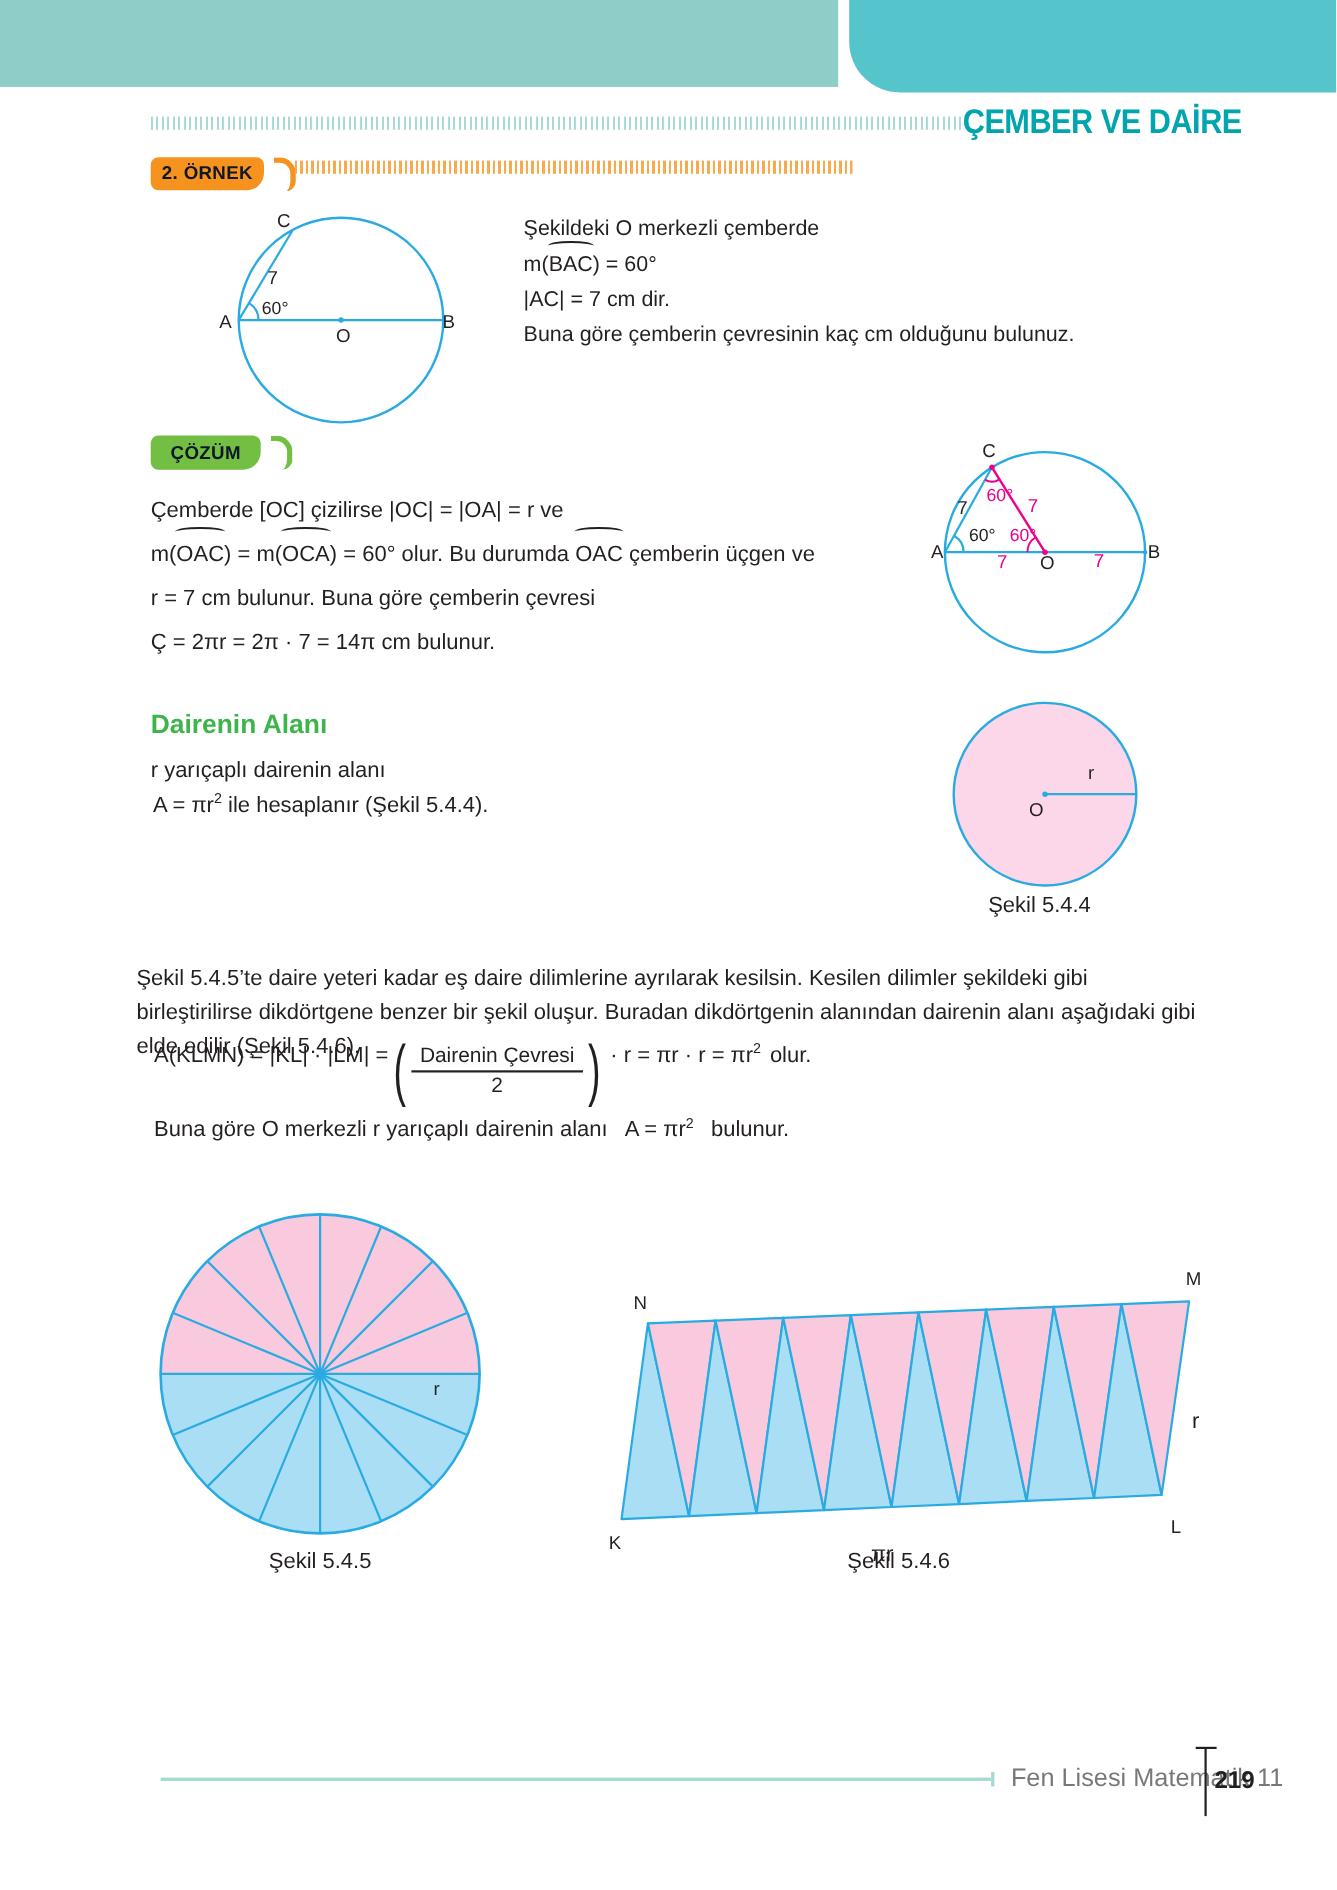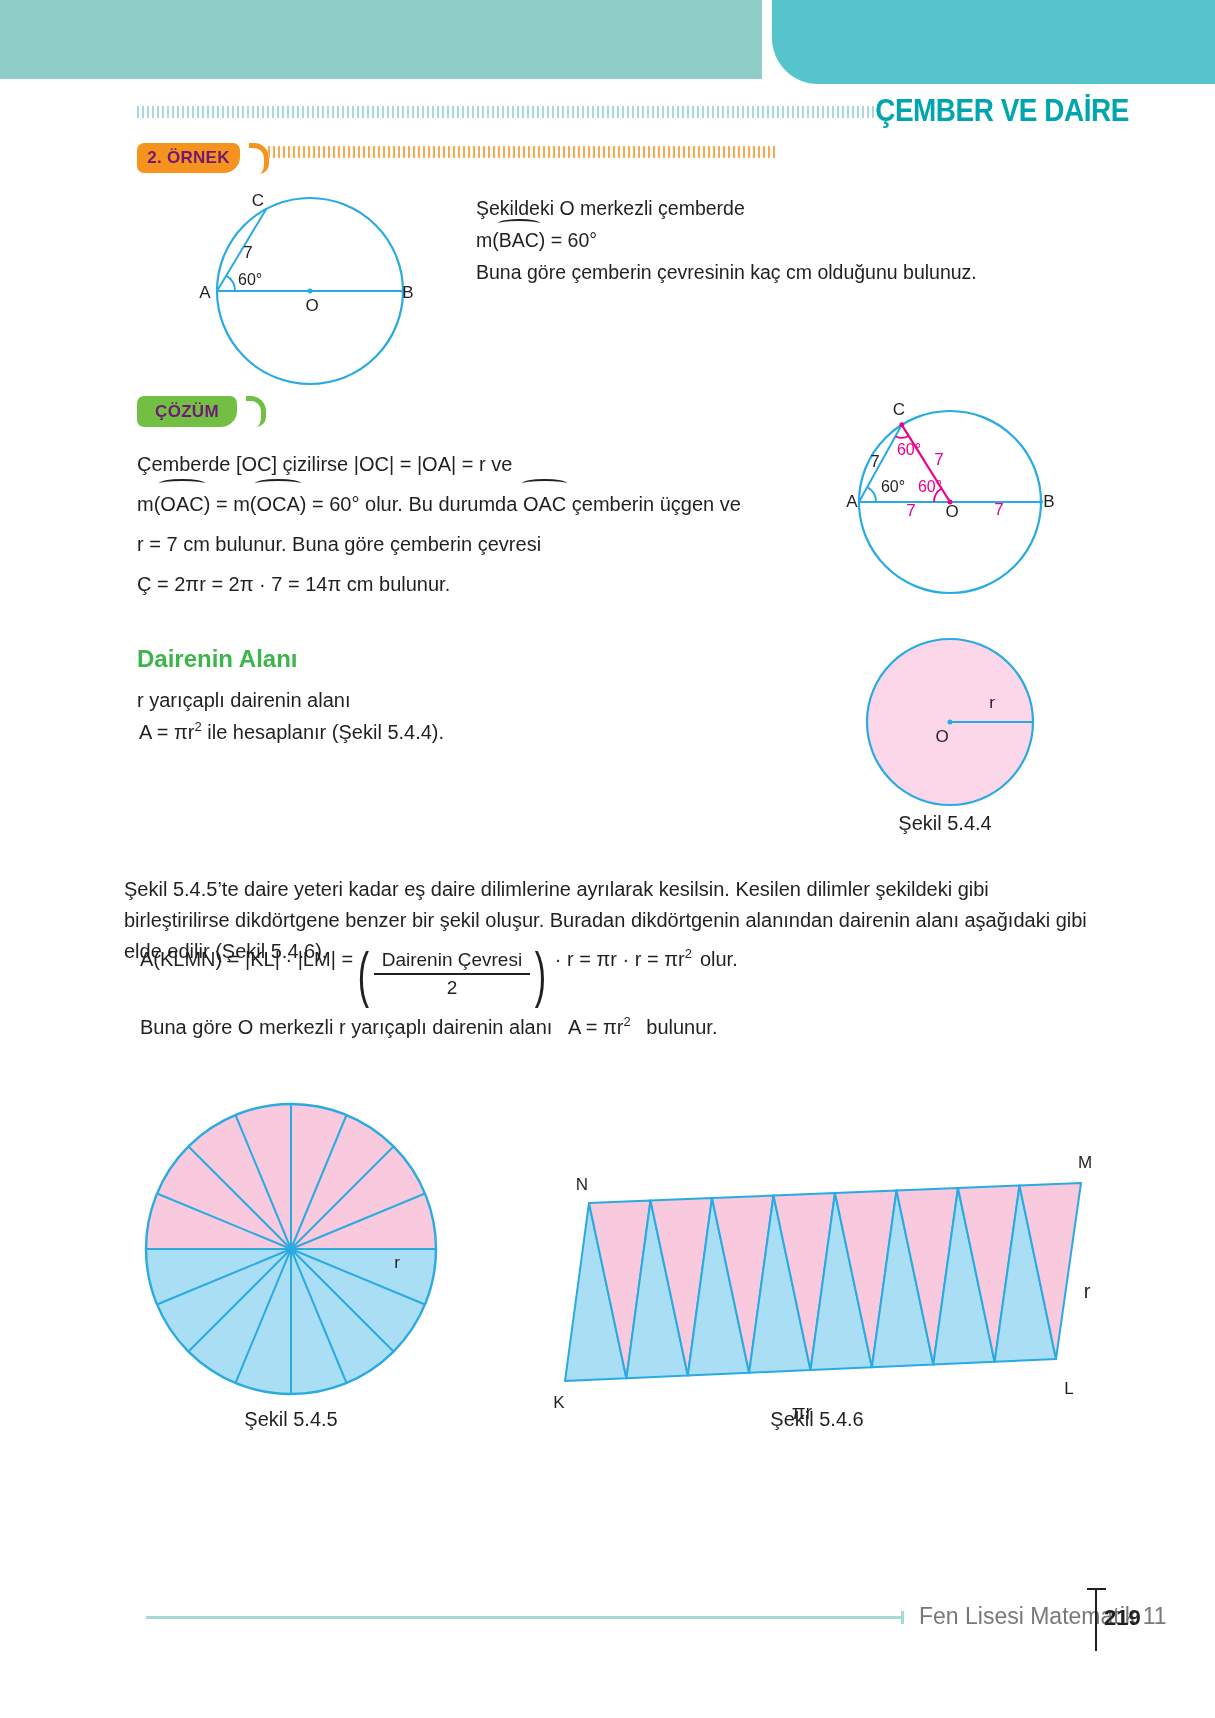--- a/index.html
+++ b/index.html
@@ -9,21 +9,21 @@
   
   .banner-light{left:0;top:0;width:762px;height:79px;background:#8ecdc8;}
   .banner-dark{left:772px;top:0;width:443px;height:84px;background:#55c4cb;border-bottom-left-radius:46px;}
   
   .dashes{height:12px;}
   .dash-teal{background-image:repeating-linear-gradient(90deg,#a9d8da 0,#a9d8da 2px,transparent 2px,transparent 5px);}
   .dash-orange{background-image:repeating-linear-gradient(90deg,#f9a94e 0,#f9a94e 2px,transparent 2px,transparent 5px);}
   .page-title{font-size:31px;font-weight:bold;color:#00a5ae;text-align:right;
               transform:scaleX(0.9);transform-origin:right center;letter-spacing:-0.5px;white-space:nowrap;}
   
-  .badge{color:#701a75;font-weight:bold;font-size:17px;display:flex;align-items:center;justify-content:center;
+  .badge{color:#0f172a;font-weight:bold;font-size:17px;display:flex;align-items:center;justify-content:center;
          border-radius:7px 7px 16px 7px;letter-spacing:0.3px;}
   .badge-orange{background:#f6921e;}
   .badge-green{background:#72bf44;}
   .bracket{width:15px;height:26px;border-top:5px solid;border-right:5px solid;
            border-top-right-radius:15px;border-bottom-right-radius:10px;}
   .br-orange{border-color:#f6921e;}
   .br-green{border-color:#72bf44;}
   
   .tx{font-size:19.5px;line-height:32px;white-space:nowrap;}
   .sol{font-size:20px;line-height:40px;white-space:nowrap;}
@@ -84,20 +84,21 @@
     <text x="58" y="73" text-anchor="middle">7</text>
     <text x="48" y="100" class="t16">60°</text>
     <text x="15" y="113" text-anchor="middle">A</text>
     <text x="218" y="113" text-anchor="middle">B</text>
     <text x="122" y="126" text-anchor="middle">O</text>
   </svg>
 
   <div class="abs tx" style="left:476px;top:192px;">
     <div>Şekildeki O merkezli çemberde</div>
     <div><span>m(</span><span class="arc">BAC</span><span>) = 60°</span></div>
+    <div>|AC| = 7 cm dir.</div>
     <div>Buna göre çemberin çevresinin kaç cm olduğunu bulunuz.</div>
   </div>
 
   <div class="abs badge badge-green" style="left:137px;top:396px;width:100px;height:31px;">ÇÖZÜM</div>
   <div class="abs bracket br-green" style="left:246px;top:396px;"></div>
 
   <div class="abs sol" style="left:137px;top:444px;">
     <div>Çemberde [OC] çizilirse |OC| = |OA| = r ve</div>
     <div><span>m(</span><span class="arc">OAC</span><span>) = m(</span><span class="arc">OCA</span><span>) = 60° olur. Bu durumda </span><span class="arc">OAC</span><span> çemberin üçgen ve</span></div>
     <div>r = 7 cm bulunur. Buna göre çemberin çevresi</div>

